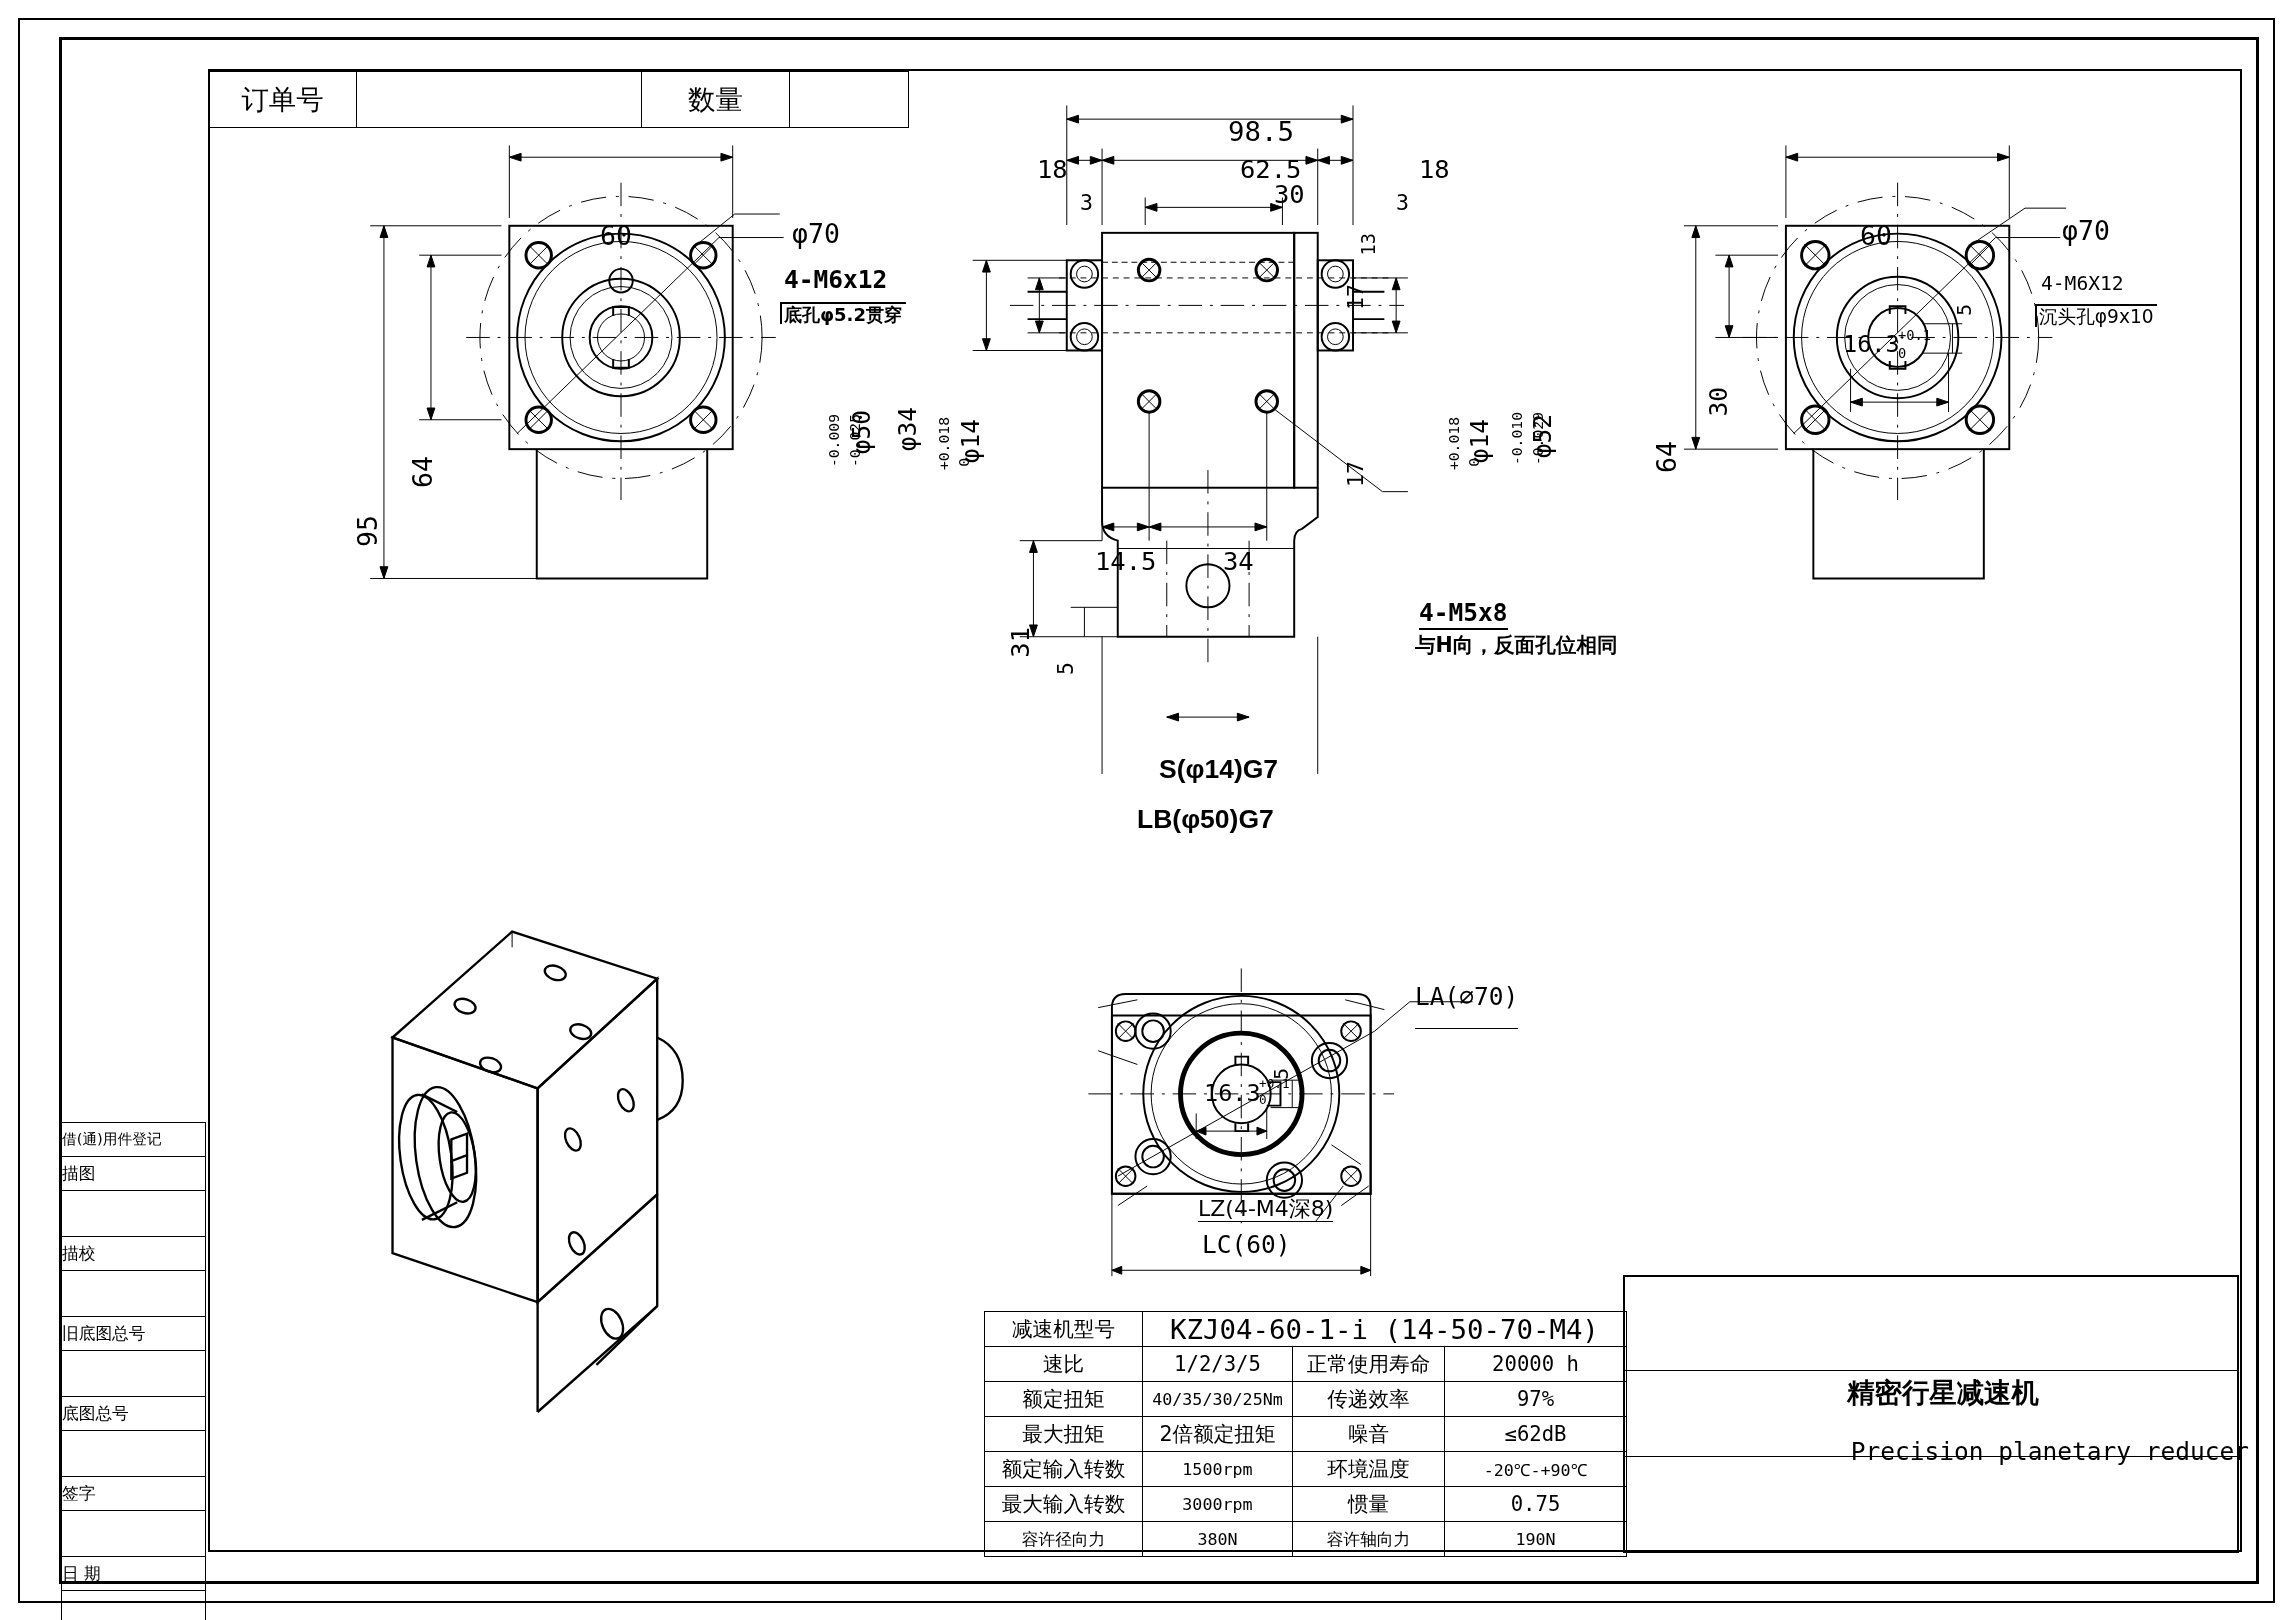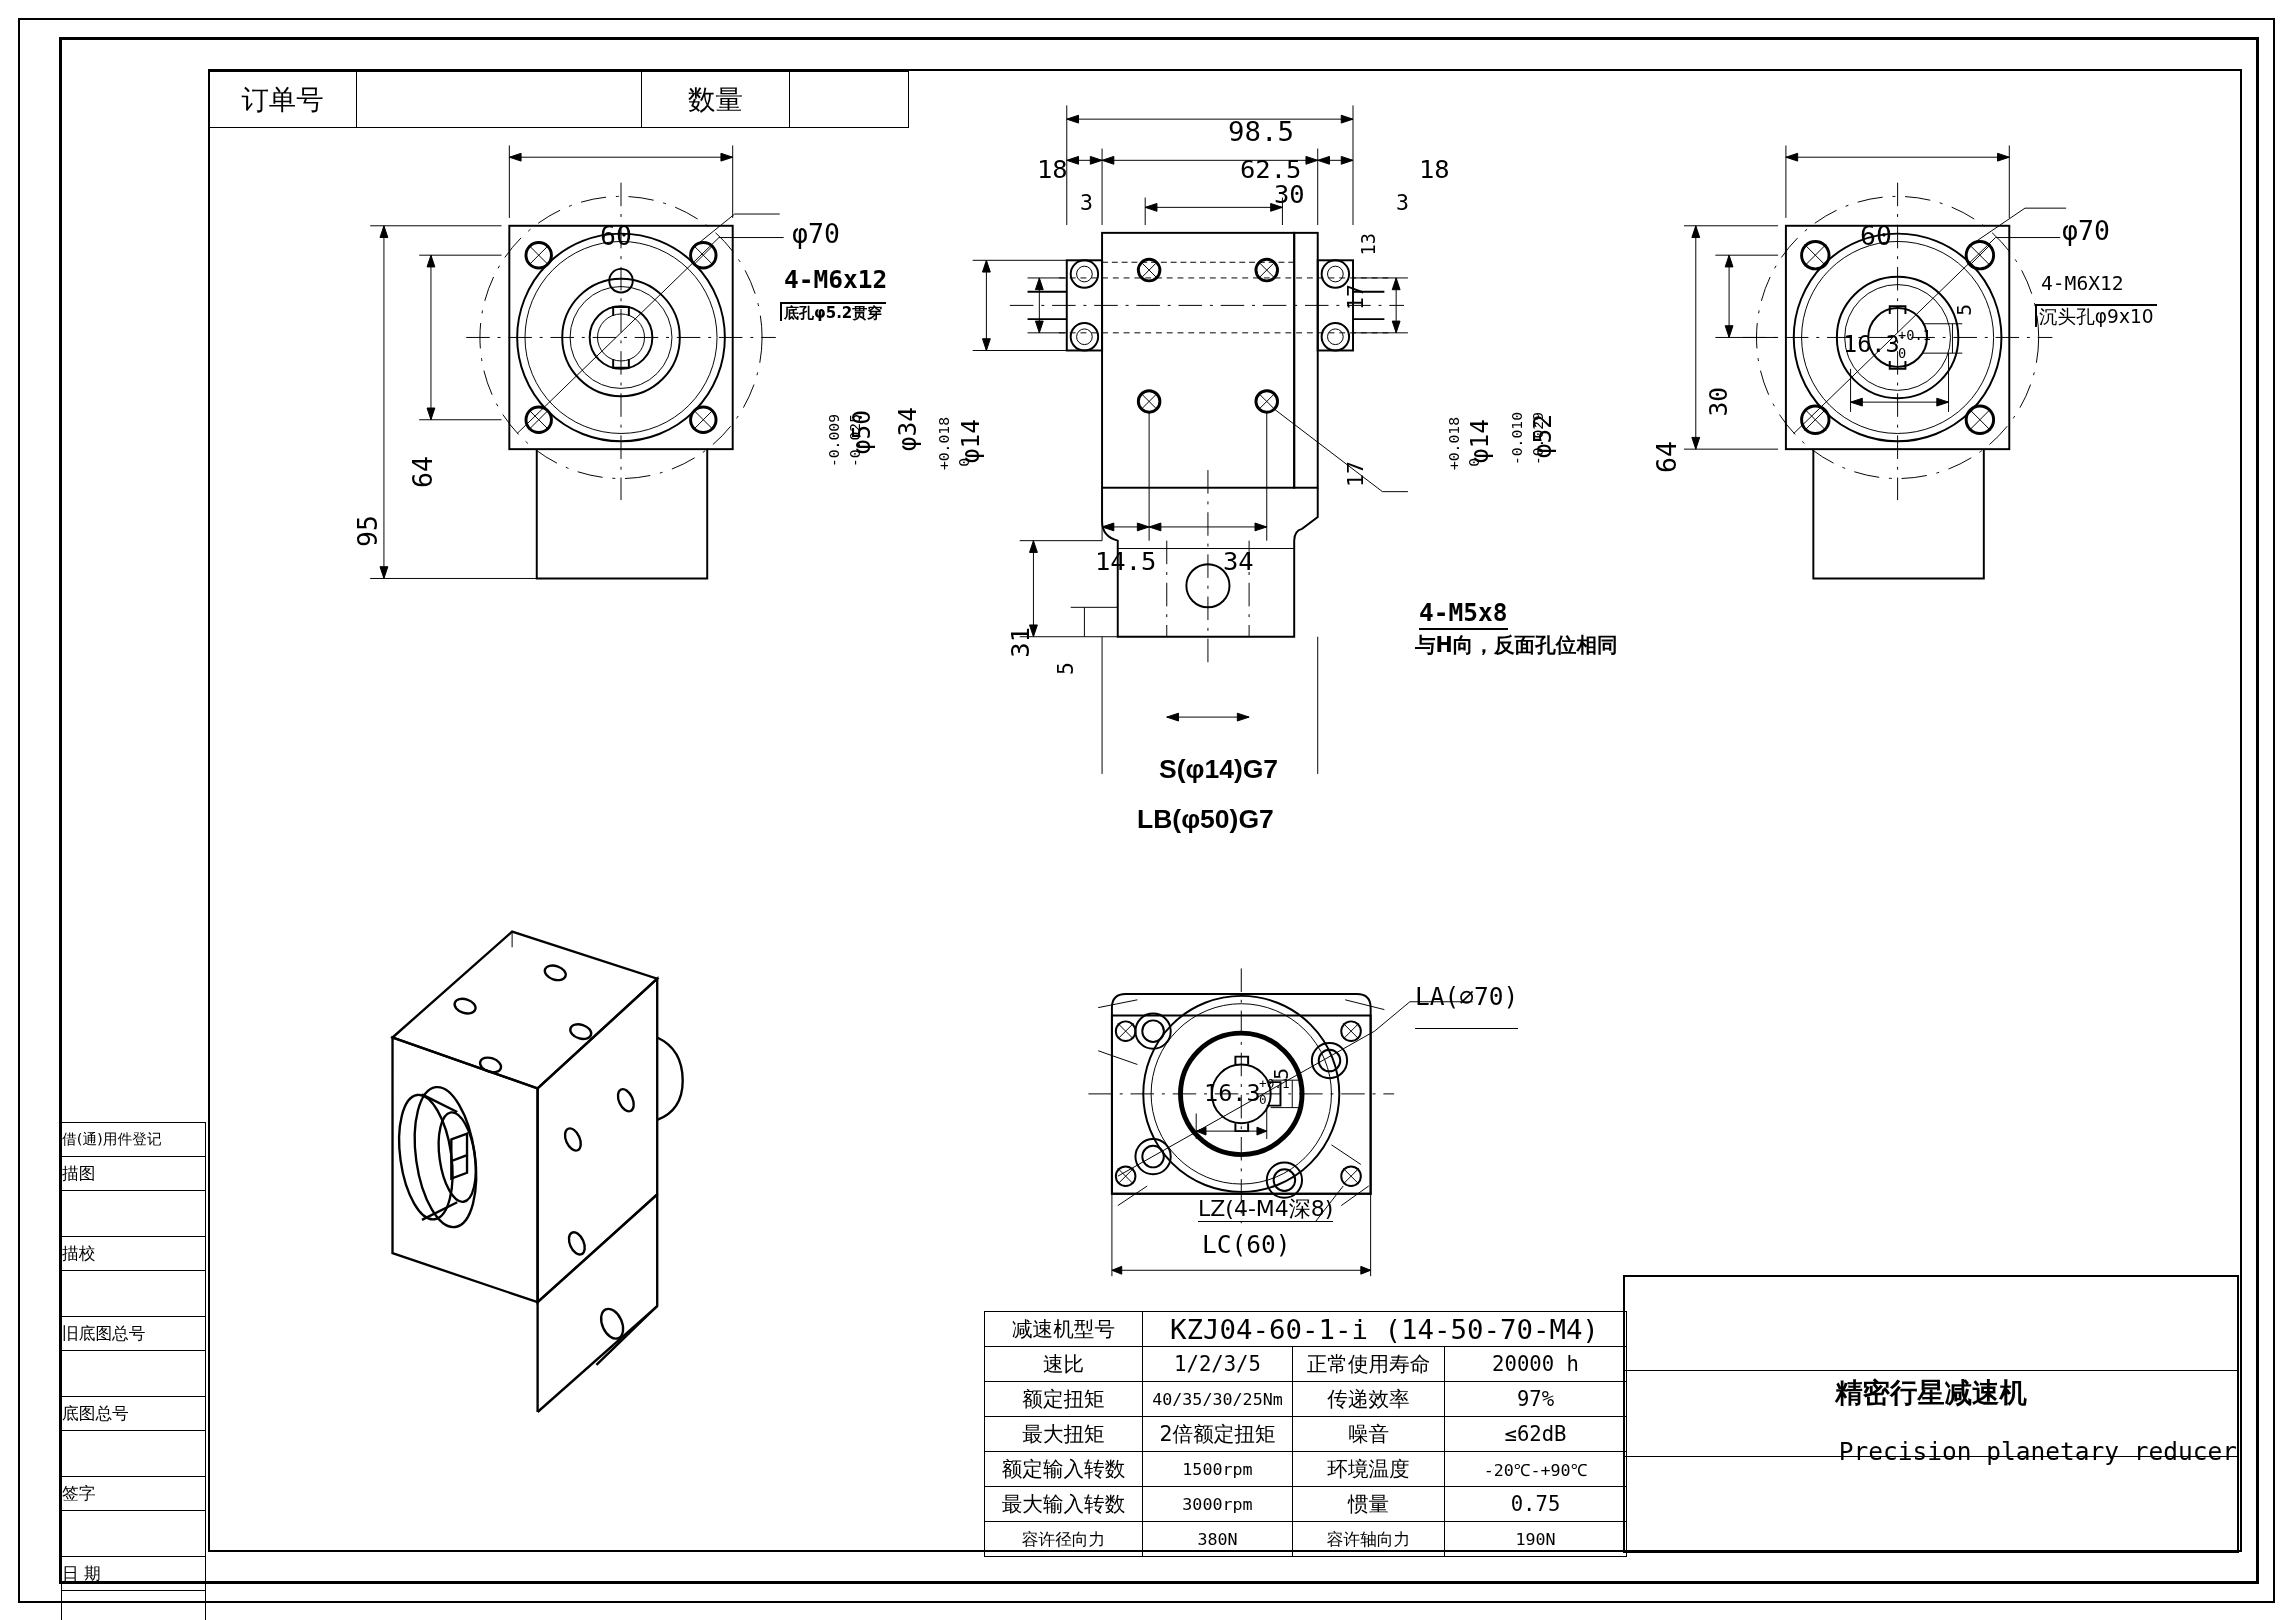--- a/index.html
+++ b/index.html
@@ -45,21 +45,21 @@
   #left-strip td{border:1px solid #000;height:33px;font-size:16.7px;text-align:left;}
   #left-strip td.blank{height:45px;}
   
   #spec-table{position:absolute;left:984px;top:1275px;margin-top:36px;}
   #spec-table td{border:1px solid #000;height:34px;font-size:20.6px;}
   #spec-table .lbl{width:157px;}
   #spec-table .val{width:149px;}
   #spec-table .lbl2{width:151px;}
   #spec-table .val2{width:181px;}
   #spec-table .small{font-size:16.7px;}
-  #title-block{position:absolute;left:1623px;top:1275px;width:616px;height:278px;border:2.9px solid #000;box-sizing:border-box;}
+  #title-block{position:absolute;left:1623px;top:1275px;width:616px;height:278px;border:2.9px solid #000;box-sizing:border-box;padding-left:12px;}
   .tb-row{position:absolute;left:0;width:100%;border-bottom:1px solid #000;box-sizing:border-box;}
   #tb-name-cn{position:absolute;width:100%;text-align:center;top:98px;font-size:27.4px;font-weight:bold;}
   #tb-name-en{position:absolute;width:100%;text-align:right;top:160px;font-size:24.5px;font-family:"DejaVu Sans Mono",monospace;}
   svg{position:absolute;left:0;top:0;overflow:visible;}
   .noSel{user-select:none;}
 </style>
 </head>
 <body>
 
 <div id="sheet" class="noSel">
@@ -197,21 +197,21 @@
         <path d="M62 60 l-4 12 h8 z" fill="#000"></path>
         <path d="M62 420 l-4 -12 h8 z" fill="#000"></path>
       </g>
     </g>
   </svg>
   <div class="t mono" style="left:600px;top:223px;font-size:26.5px">60</div>
   <div class="t mono vert" style="left:410px;top:456px;font-size:26.5px">64</div>
   <div class="t mono vert" style="left:355px;top:515px;font-size:26.5px">95</div>
   <div class="t mono" style="left:792px;top:221px;font-size:26.5px">φ70</div>
   <div class="t mono" style="left:784px;top:268px;font-size:24.5px;font-weight:bold">4-M6x12</div>
-  <div class="t cn" style="left:780px;top:302px;font-size:15px;font-weight:bold;border-top:2px solid #000;border-left:2px solid #000;padding:2px 3.9px 0 2px">底孔φ5.2贯穿</div>
+  <div class="t cn" style="left:780px;top:302px;font-size:18px;font-weight:bold;border-top:2px solid #000;border-left:2px solid #000;padding:2px 3.9px 0 2px">底孔φ5.2贯穿</div>
 
   <svg width="608" height="745" style="left:1000px;top:176px;" viewBox="0 0 620 760">
     <g fill="none" stroke="#000" stroke-width="2">
 
       <rect x="104" y="58" width="196" height="260"></rect>
 
       <path d="M104 88 L300 88" stroke-width="1" stroke-dasharray="6 4"></path>
 
       <rect x="68" y="86" width="36" height="92"></rect>
 

